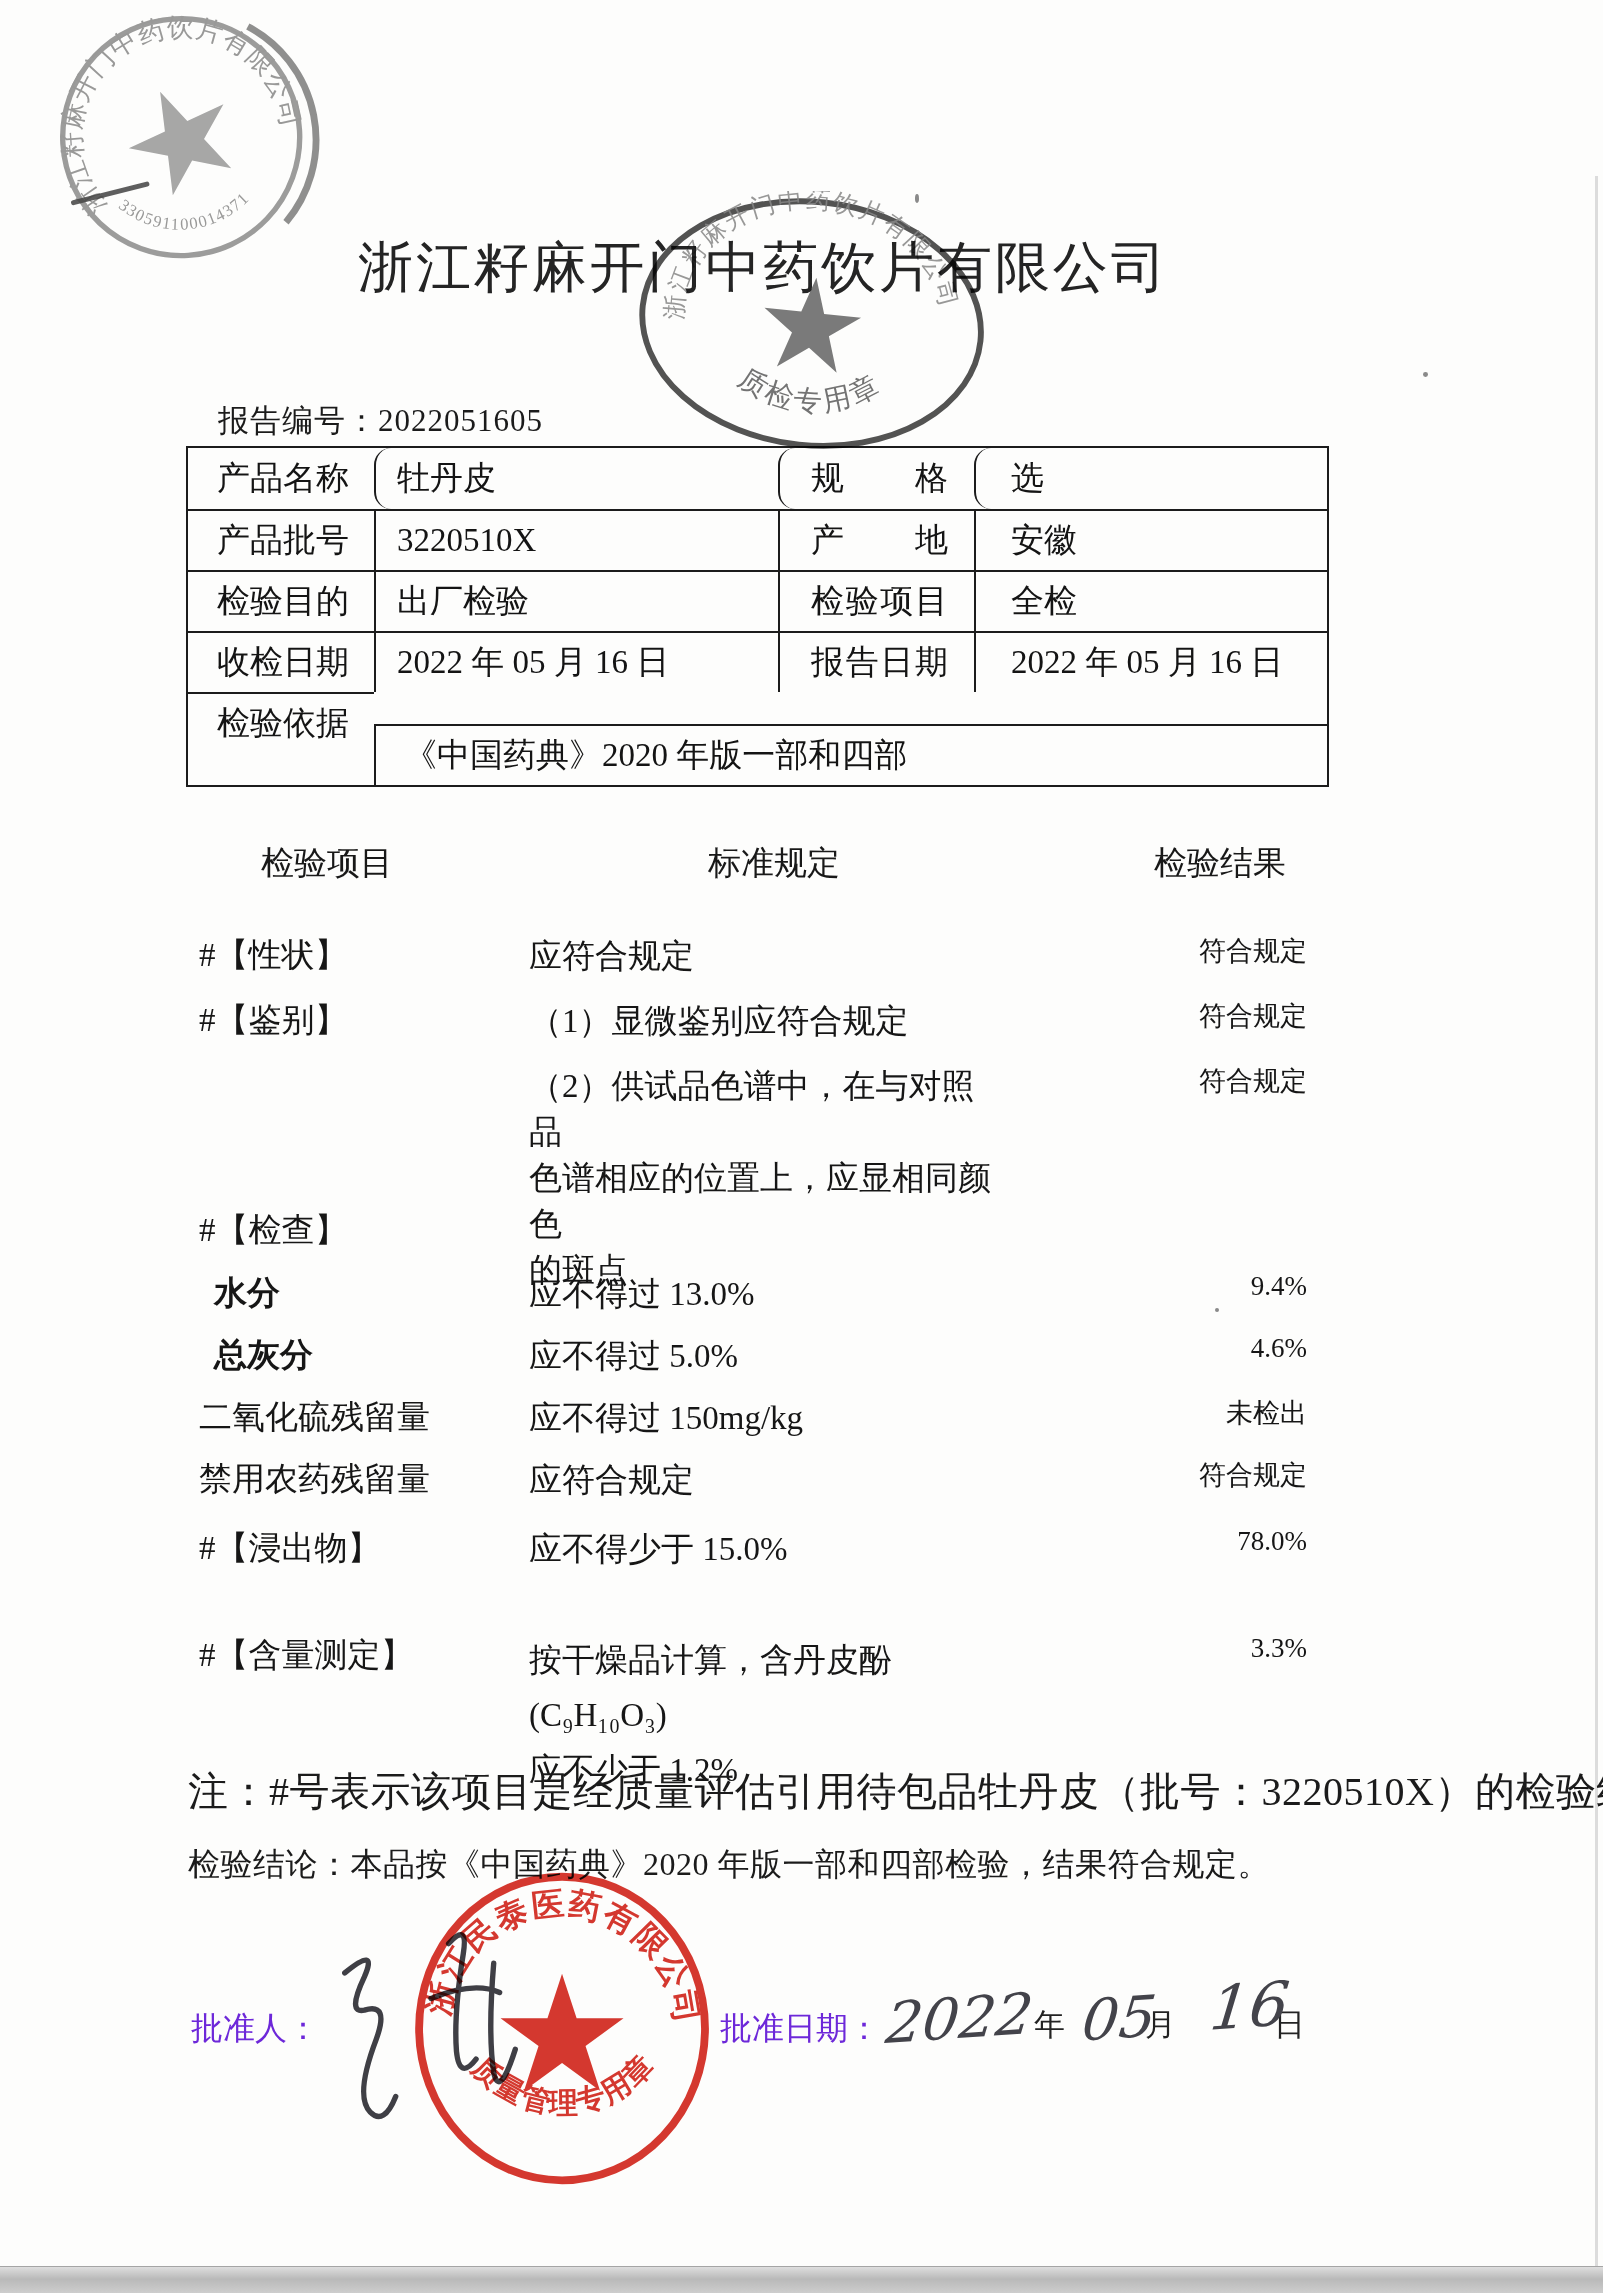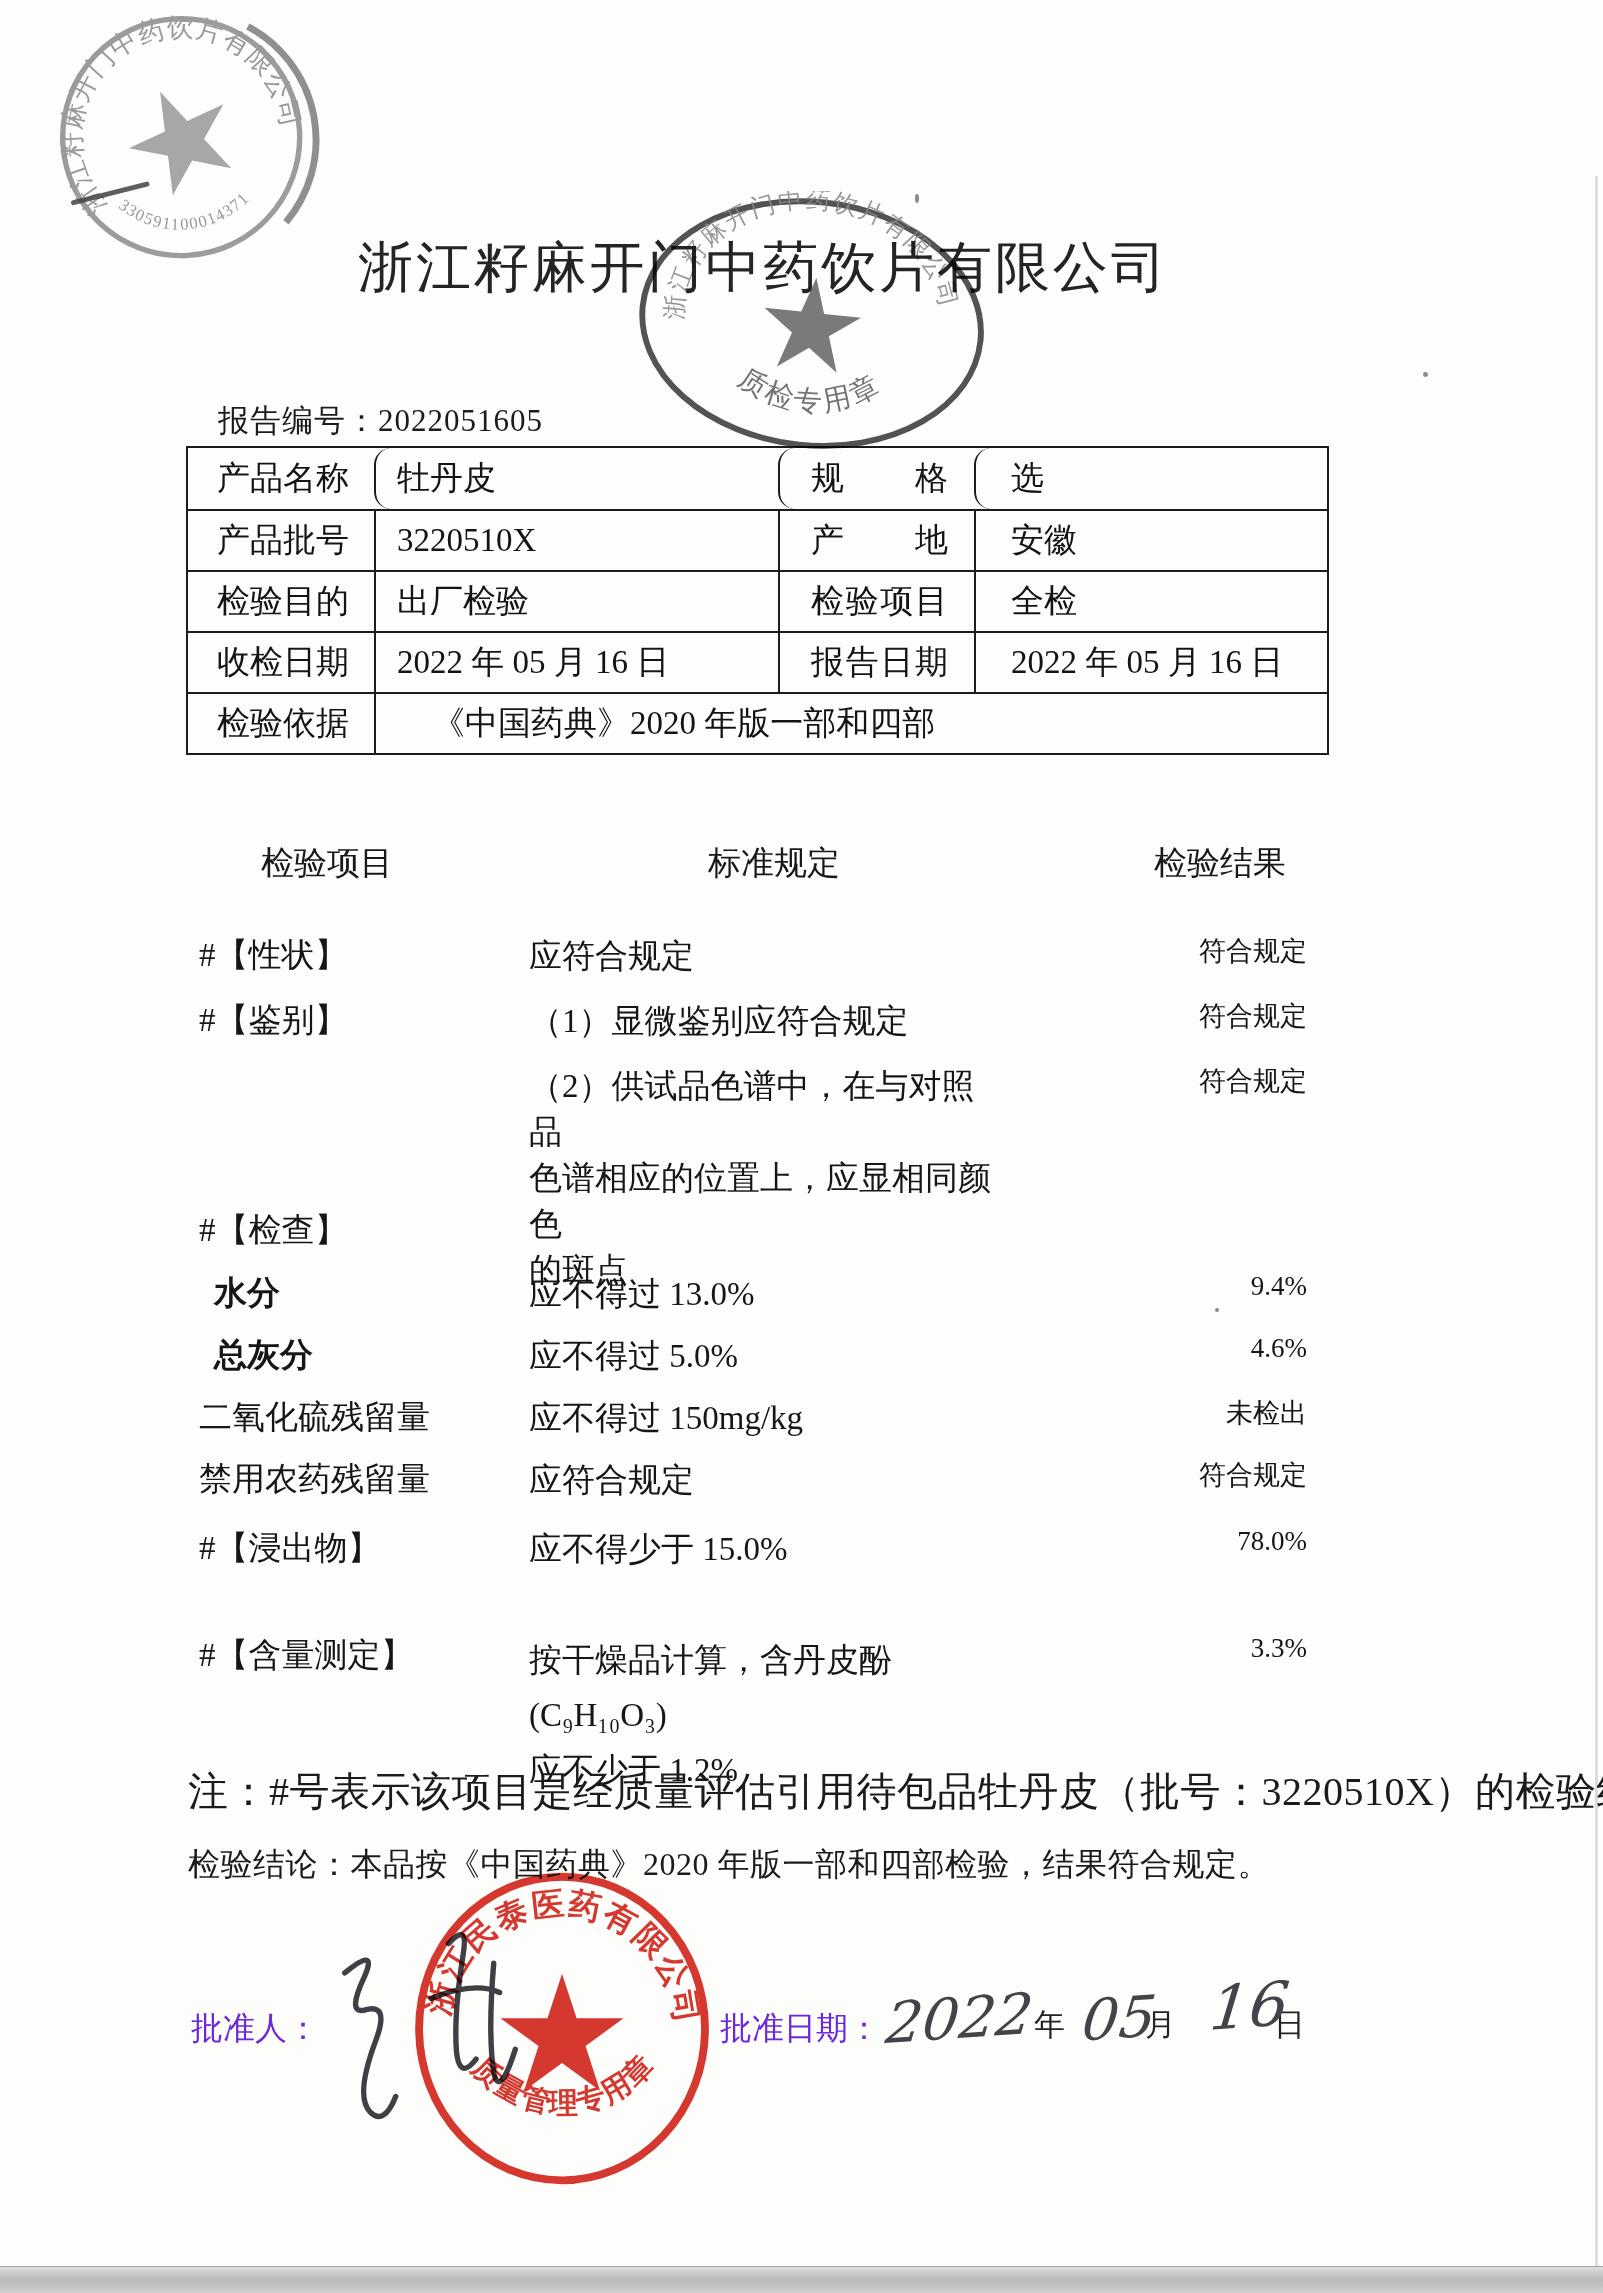--- a/index.html
+++ b/index.html
@@ -26,21 +26,21 @@
     display:grid;grid-template-columns:186px 404px 196px 353px;
     border:2.9px solid #1c1c1c;background:transparent;
   }
   .it-cell{
     height:61px;display:flex;align-items:center;
     font-size:33px;color:#141414;box-sizing:border-box;
     border-top:2px solid #1c1c1c;white-space:nowrap;
   }
   .it-cell.first{border-top:none;border-radius:17px;}
   .it-cell.bl{border-left:2px solid #1c1c1c;}
-  .p1{padding-left:29px;} .p2{padding-left:21px;} .p3{padding-left:31px;} .p4{padding-left:35px;} .p5{padding-left:56px;}
+  .p1{padding-left:29px;} .p2{padding-left:21px;} .p3{padding-left:31px;} .p4{padding-left:35px;} .p5{padding-left:28px;margin-top:32px;}
   .span3{grid-column:2/5;}
   .lbl-spread{display:inline-block;width:137px;text-align:justify;text-align-last:justify;}
 
   
   .res-header span{position:absolute;top:841px;font-size:33px;font-weight:500;color:#181818;white-space:nowrap;z-index:2;}
   .rrow{position:absolute;left:0;width:1604px;z-index:2;}
   .ri{position:absolute;left:199px;top:0;font-size:33px;white-space:nowrap;color:#161616;}
   .ri.ind{left:214px;font-weight:bold;}
   .rs{position:absolute;left:529px;top:0;width:466px;font-size:33px;line-height:46px;white-space:pre-line;color:#161616;}
   .rs.lh56{line-height:55px;}

